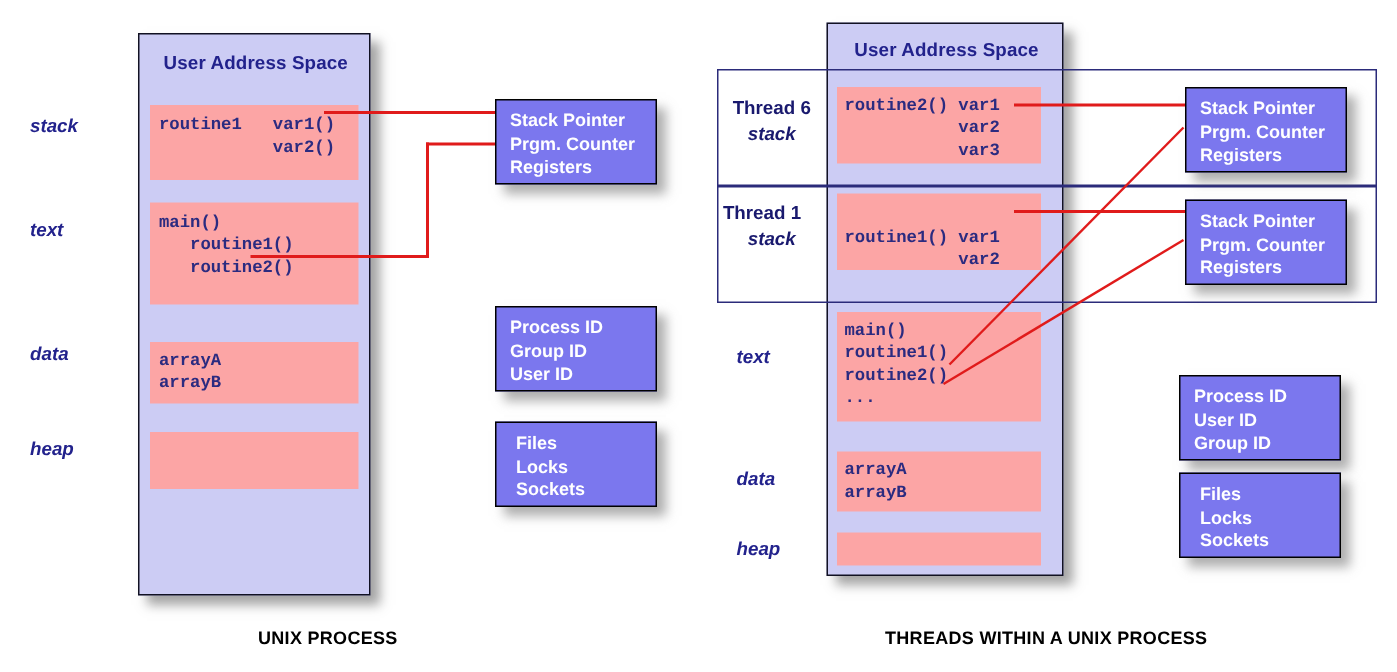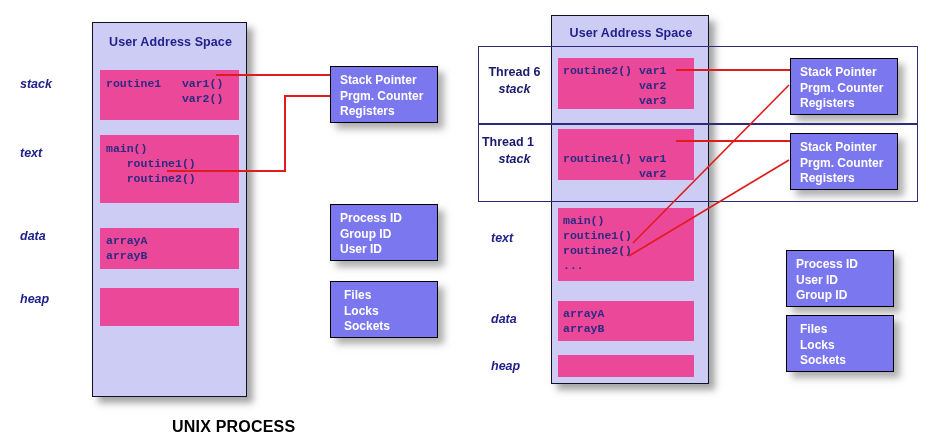--- a/index.html
+++ b/index.html
@@ -8,21 +8,21 @@
   .stage{position:absolute;left:0;top:0;width:931px;height:448px;}
 
   
   .abs{position:absolute;box-sizing:border-box;}
 
   
   .panel{background:#ccccf4;border:1.5px solid #111122;
          box-shadow:6px 6px 7px rgba(90,90,90,.55);}
   .panel-title{color:#22228c;font-weight:bold;font-size:12.5px;
                text-align:center;letter-spacing:.1px;}
-  .seg{background:#ec4899;}
+  .seg{background:#fca5a5;}
   .code{font-family:"Liberation Mono","DejaVu Sans Mono",monospace;
         font-size:11.5px;color:#2b2b80;font-weight:bold;line-height:15px;
         white-space:pre;}
 
   
   .side-label{color:#22228c;font-weight:bold;font-style:italic;font-size:12.5px;}
 
   
   .infobox{background:#7b77ee;border:1.5px solid #000000;
            box-shadow:6px 6px 7px rgba(110,110,110,.55);
@@ -36,21 +36,21 @@
   .thread-sub{color:#19196e;font-weight:bold;font-style:italic;font-size:12.5px;text-align:center;}
 
   
   .redline{background:#e01b1b;}
   .rl-h{height:1.6px;}
   .rl-v{width:1.6px;}
   svg.diag{position:absolute;left:0;top:0;width:931px;height:448px;
            pointer-events:none;overflow:visible;}
 
   
-  .caption{color:#000000;font-weight:bold;font-size:16px;
+  .caption{color:#000000;font-weight:bold;font-size:12px;
            font-family:"Liberation Sans",sans-serif;letter-spacing:.2px;
            white-space:nowrap;}
 </style>
 </head>
 <body>
 
 <div class="stage">
 
   <div class="abs side-label" style="left:20px;top:77px;">stack</div>
   <div class="abs side-label" style="left:20px;top:146px;">text</div>
@@ -170,14 +170,15 @@
   </div>
 
   <div class="abs redline rl-h" style="left:676px;top:69px;width:114px;"></div>
   <div class="abs redline rl-h" style="left:676px;top:140px;width:114px;"></div>
 
   <svg class="diag" viewBox="0 0 931 448">
     <line x1="789" y1="85" x2="633" y2="243" stroke="#e01b1b" stroke-width="1.6"></line>
     <line x1="789" y1="160" x2="629" y2="256" stroke="#e01b1b" stroke-width="1.6"></line>
   </svg>
 
+  <div class="abs caption" style="left:590px;top:418px;">THREADS WITHIN A UNIX PROCESS</div>
 
 </div>
 
 </body></html>

